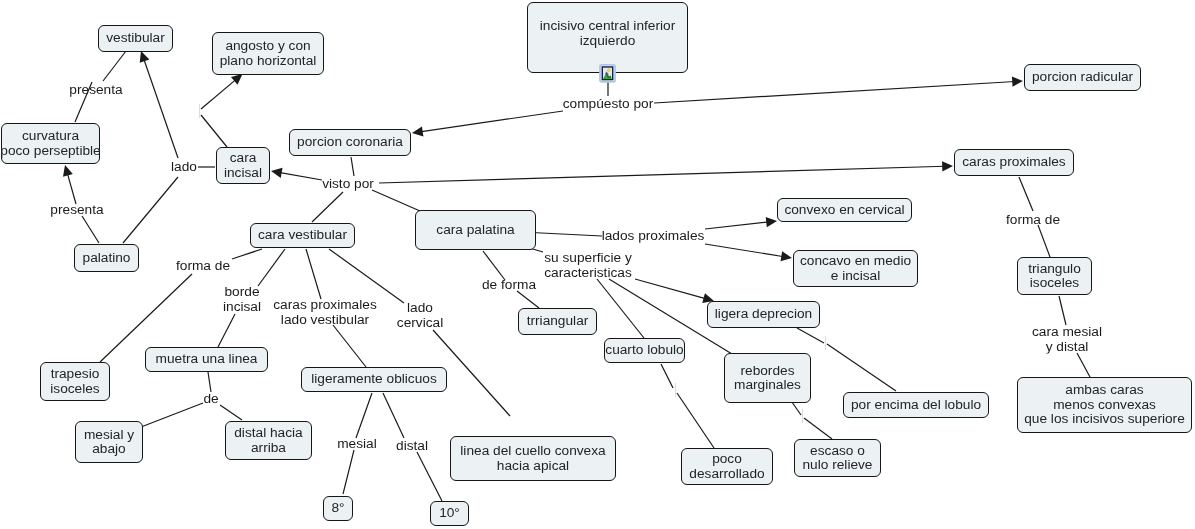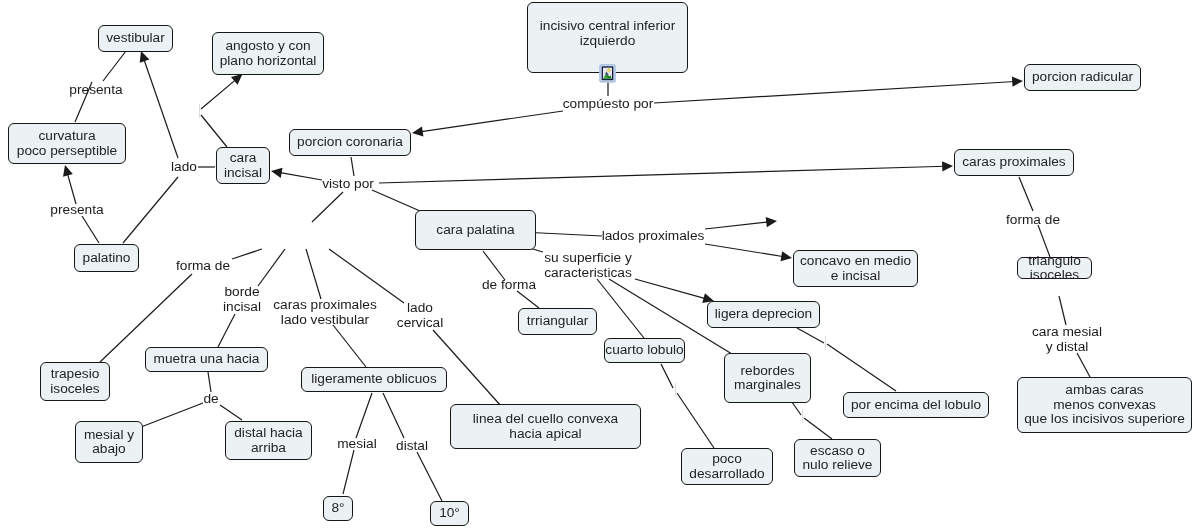--- a/index.html
+++ b/index.html
@@ -105,44 +105,46 @@
         <path d="M5.9 10.9 L7.5 8.6 L9.8 11.5 L8.5 12.2 Z" fill="#515f78"></path>
         <circle cx="9.9" cy="7.3" r="2.2" fill="#f7f0bb" opacity="0.8"></circle>
         <circle cx="9.9" cy="7.3" r="1.45" fill="#eddd72" stroke="#c9b44b" stroke-width="0.55"></circle>
       </svg></div>
   <div class="node" style="left:1024px;top:64px;width:117px;height:27px"><span class="t">porcion radicular</span></div>
   <div class="node" style="left:289px;top:129px;width:122px;height:27px"><span class="t">porcion coronaria</span></div>
   <div class="node" style="left:954px;top:149px;width:120px;height:27px"><span class="t">caras proximales</span></div>
   <div class="node" style="left:98px;top:25px;width:75px;height:27px"><span class="t">vestibular</span></div>
   <div class="node" style="left:212px;top:32px;width:112px;height:43px"><span class="t">angosto y con
 plano horizontal</span></div>
-  <div class="node" style="left:8px;top:123px;width:118px;height:41px"><span class="t">curvatura
+  <div class="node" style="left:1px;top:123px;width:99px;height:41px"><span class="t">curvatura
 poco perseptible</span></div>
   <div class="node" style="left:216px;top:147px;width:54px;height:37px"><span class="t">cara
 incisal</span></div>
   <div class="node" style="left:74px;top:244px;width:65px;height:28px"><span class="t">palatino</span></div>
+  <div class="node" style="left:250px;top:223px;width:105px;height:25px"><span class="t">cara vestibular</span></div>
   <div class="node" style="left:415px;top:210px;width:121px;height:40px"><span class="t">cara palatina</span></div>
+  <div class="node" style="left:777px;top:198px;width:135px;height:24px"><span class="t">convexo en cervical</span></div>
   <div class="node" style="left:793px;top:250px;width:125px;height:37px"><span class="t">concavo en medio
 e incisal</span></div>
-  <div class="node" style="left:1017px;top:257px;width:75px;height:22px"><span class="t">triangulo
+  <div class="node" style="left:1017px;top:257px;width:75px;height:38px"><span class="t">triangulo
 isoceles</span></div>
   <div class="node" style="left:1017px;top:377px;width:175px;height:56px"><span class="t">ambas caras
 menos convexas
 que los incisivos superiore</span></div>
   <div class="node" style="left:40px;top:362px;width:70px;height:39px"><span class="t">trapesio
 isoceles</span></div>
-  <div class="node" style="left:145px;top:347px;width:123px;height:25px"><span class="t">muetra una hacia</span></div>
+  <div class="node" style="left:145px;top:347px;width:123px;height:25px"><span class="t">muetra una linea</span></div>
   <div class="node" style="left:301px;top:367px;width:146px;height:25px"><span class="t">ligeramente oblicuos</span></div>
   <div class="node" style="left:75px;top:421px;width:68px;height:42px"><span class="t">mesial y
 abajo</span></div>
   <div class="node" style="left:225px;top:421px;width:87px;height:39px"><span class="t">distal hacia
 arriba</span></div>
   <div class="node" style="left:323px;top:496px;width:30px;height:25px"><span class="t">8°</span></div>
   <div class="node" style="left:430px;top:501px;width:39px;height:25px"><span class="t">10°</span></div>
-  <div class="node" style="left:450px;top:404px;width:191px;height:45px"><span class="t">linea del cuello convexa
+  <div class="node" style="left:450px;top:436px;width:166px;height:45px"><span class="t">linea del cuello convexa
 hacia apical</span></div>
   <div class="node" style="left:518px;top:308px;width:79px;height:27px"><span class="t">trriangular</span></div>
   <div class="node" style="left:604px;top:338px;width:81px;height:25px"><span class="t">cuarto lobulo</span></div>
   <div class="node" style="left:707px;top:301px;width:113px;height:27px"><span class="t">ligera deprecion</span></div>
   <div class="node" style="left:724px;top:353px;width:87px;height:50px"><span class="t">rebordes
 marginales</span></div>
   <div class="node" style="left:681px;top:448px;width:92px;height:37px"><span class="t">poco
 desarrollado</span></div>
   <div class="node" style="left:794px;top:439px;width:87px;height:38px"><span class="t">escaso o
 nulo relieve</span></div>

